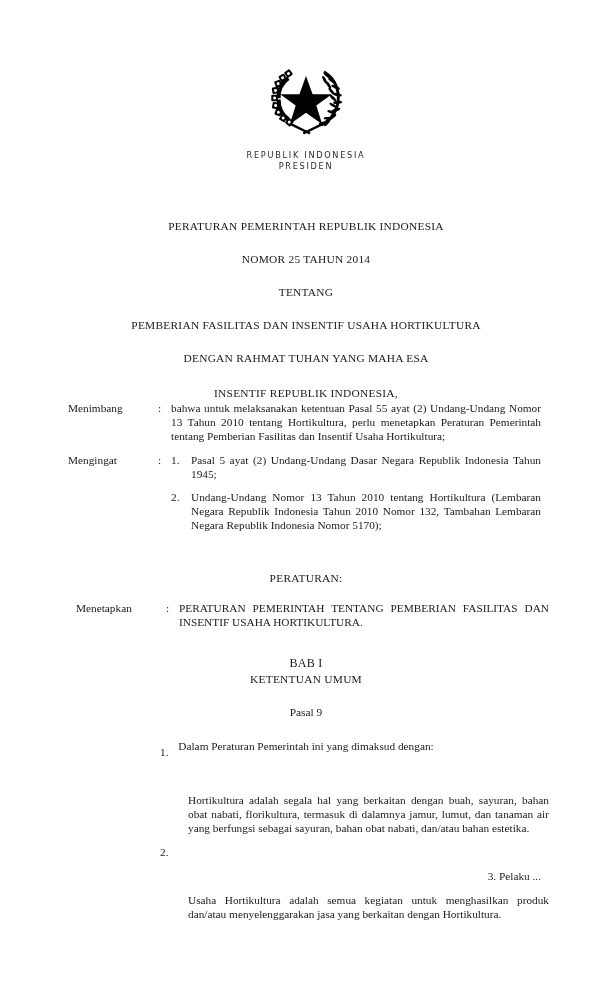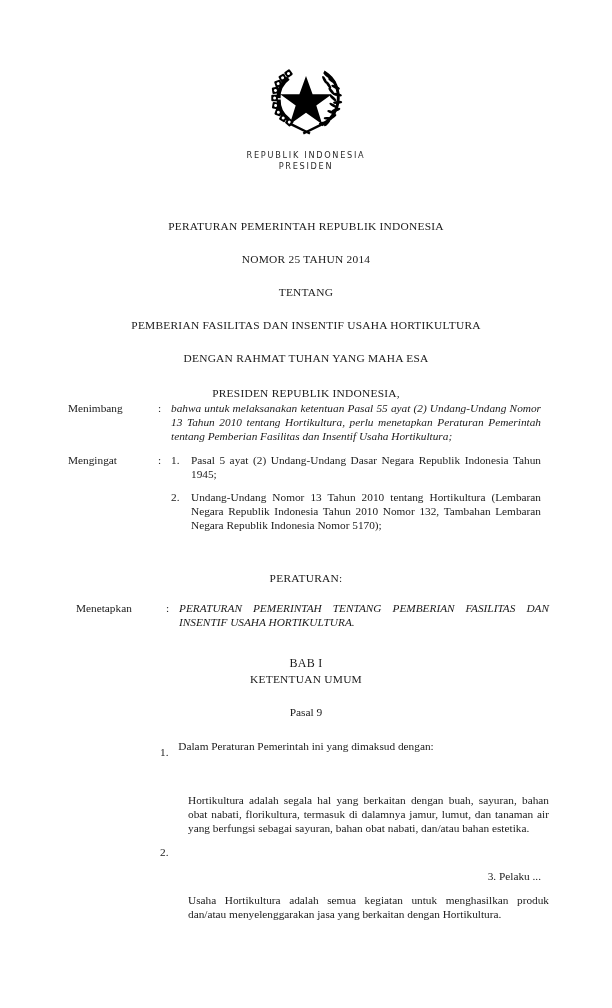--- a/index.html
+++ b/index.html
@@ -104,21 +104,21 @@
   }
   .clause-body {
     flex: 1 1 auto;
     width: 372px;
     padding-right: 71px;
     font-size: 11.3px;
     line-height: 14.2px;
     text-align: justify;
     text-justify: inter-word;
   }
-  .clause-body p { margin: 0; font-style: italic; }
+  .clause-body p { margin: 0; }
 
   
   .numlist { list-style: none; margin: 0; padding: 0; }
   .numlist li {
     display: flex;
     align-items: flex-start;
     margin-bottom: 9px;
   }
   .numlist li:last-child { margin-bottom: 0; }
   .numlist .num {
@@ -344,21 +344,21 @@
 
   <div class="title-block">
     <div class="title-line">PERATURAN PEMERINTAH REPUBLIK INDONESIA</div>
     <div class="title-line">NOMOR 25 TAHUN 2014</div>
     <div class="title-line">TENTANG</div>
     <div class="title-line">PEMBERIAN FASILITAS DAN INSENTIF USAHA HORTIKULTURA</div>
   </div>
 
   <div class="preamble">
     <div class="preamble-line">DENGAN RAHMAT TUHAN YANG MAHA ESA</div>
-    <div class="preamble-line">PRESIDEN REPUBLIK INDONESIA,</div>
+    <div class="preamble-line">INSENTIF REPUBLIK INDONESIA,</div>
   </div>
 
   <div class="clauses">
 
     <div class="clause-row">
       <div class="clause-label">Menimbang</div>
       <div class="clause-colon">:</div>
       <div class="clause-body">
         <p>bahwa untuk melaksanakan ketentuan Pasal 55 ayat (2) Undang-Undang Nomor 13 Tahun 2010 tentang Hortikultura, perlu menetapkan Peraturan Pemerintah tentang Pemberian Fasilitas dan Insentif Usaha Hortikultura;</p>
       </div>

